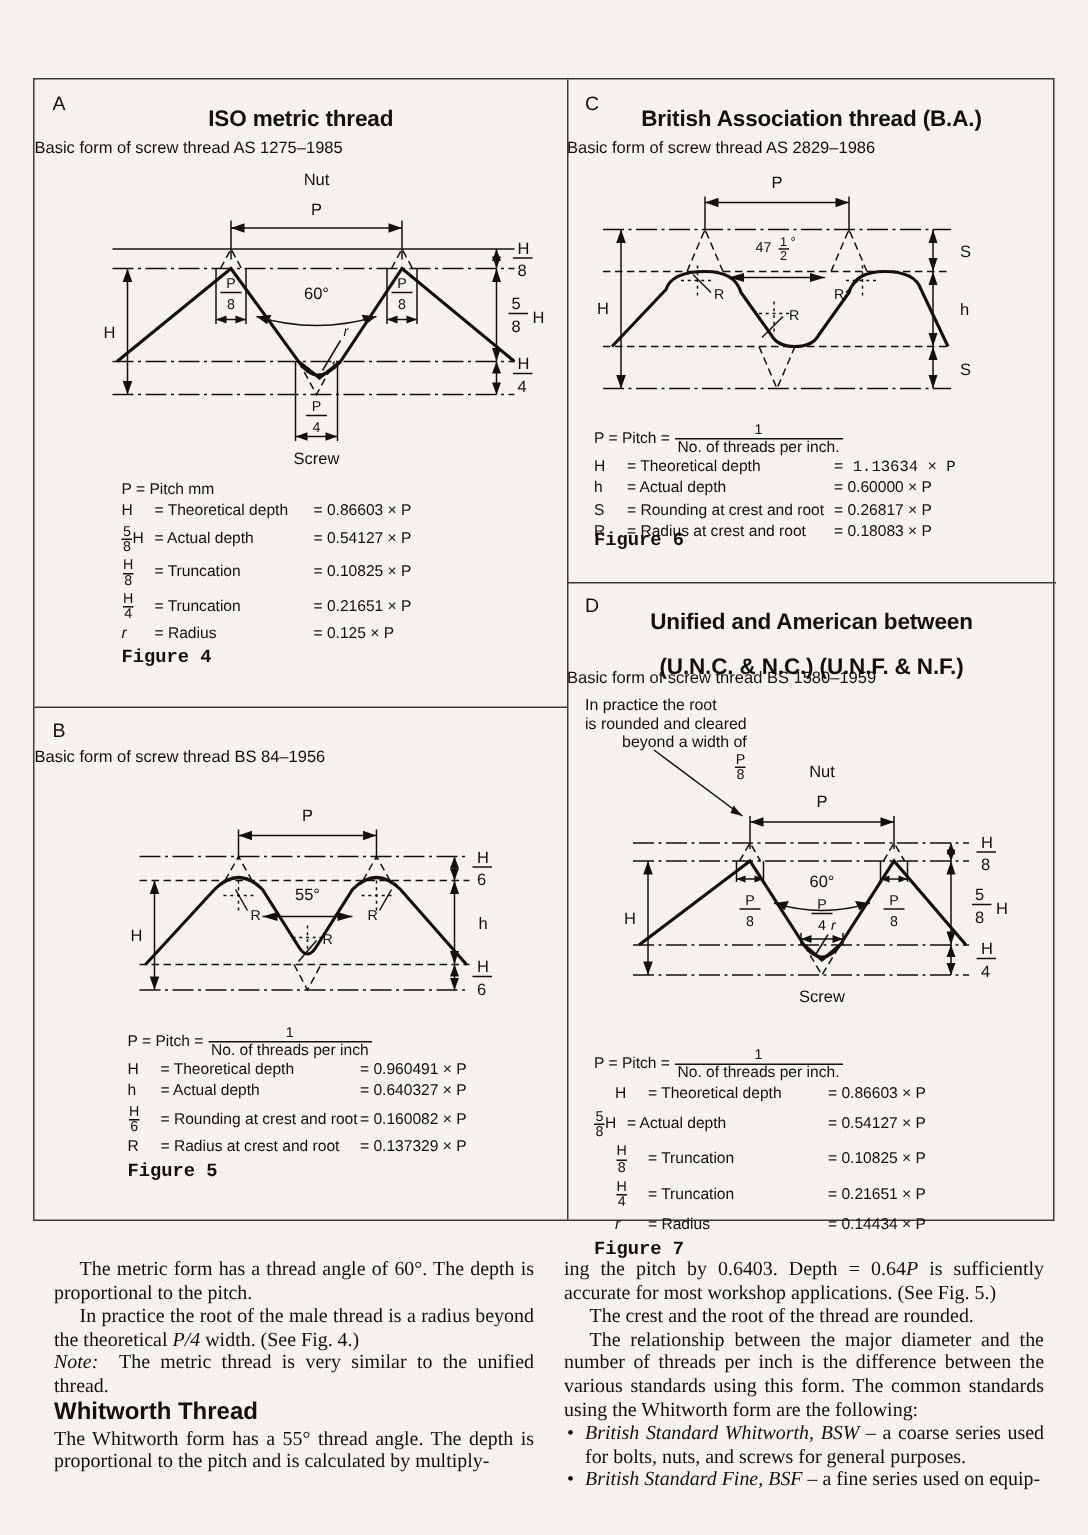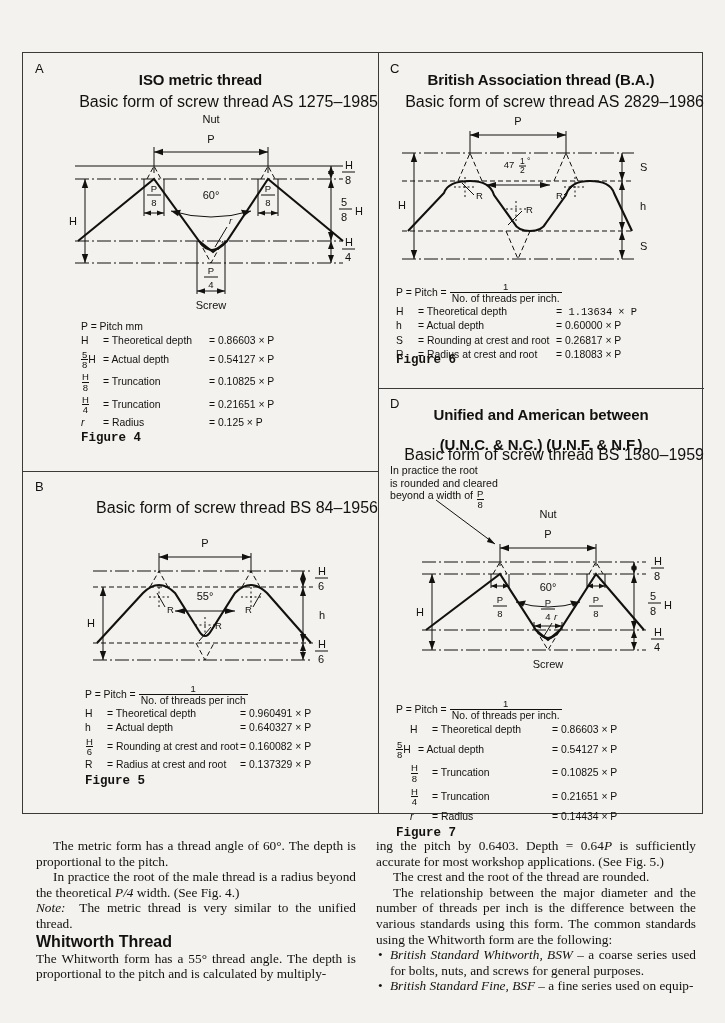--- a/index.html
+++ b/index.html
@@ -44,22 +44,22 @@
   .plabel {
     position:absolute; left:12px; top:8px;
     font-size:13px; font-weight:400;
   }
   .ptitle {
     position:absolute; left:0; width:100%; text-align:center;
     font-size:15px; font-weight:700; letter-spacing:-.1px;
   }
   .ptitle.two { line-height:17px; }
   .psub {
-    position:absolute; left:0; width:100%; text-align:right;
-    font-size:16px; font-weight:400;
+    position:absolute; left:0; width:100%; text-align:left;
+    font-size:11px; font-weight:400;
   }
 
   
   .formulas { position:absolute; font-size:10.4px; line-height:12px; }
   .frow { display:flex; align-items:center; margin-bottom:1.5px; white-space:nowrap; }
   .fsym  { width:22px; flex:none; display:flex; align-items:center; }
   .fdesc { flex:none; }
   .fval  { position:absolute; }
   .frac {
     display:inline-flex; flex-direction:column; align-items:center;
@@ -458,21 +458,21 @@
 
     <div class="panel p-d">
       <div class="plabel">D</div>
       <div class="ptitle two" style="top:18px;">Unified and American between</div>
       <div class="ptitle two" style="top:36px;margin-top:12px;">(U.N.C. &amp; N.C.) (U.N.F. &amp; N.F.)</div>
       <div class="psub" style="top:58px;">Basic form of screw thread BS 1580–1959</div>
 
       <div style="position:absolute;left:12px;top:76px;font-size:10.6px;line-height:12.5px;">
         <div>In practice the root</div>
         <div>is rounded and cleared</div>
-        <div style="display:flex;align-items:flex-start;">
+        <div style="display:flex;align-items:flex-end;flex-direction:column;">
           <span>beyond a width of</span>
           <span class="frac" style="margin-left:3px;">
             <span class="num">P</span>
             <span class="den">8</span>
           </span>
         </div>
       </div>
 
       <svg class="dg" width="326" height="200" viewBox="0 0 326 200" style="position:absolute;left:0;top:108px;">
 

